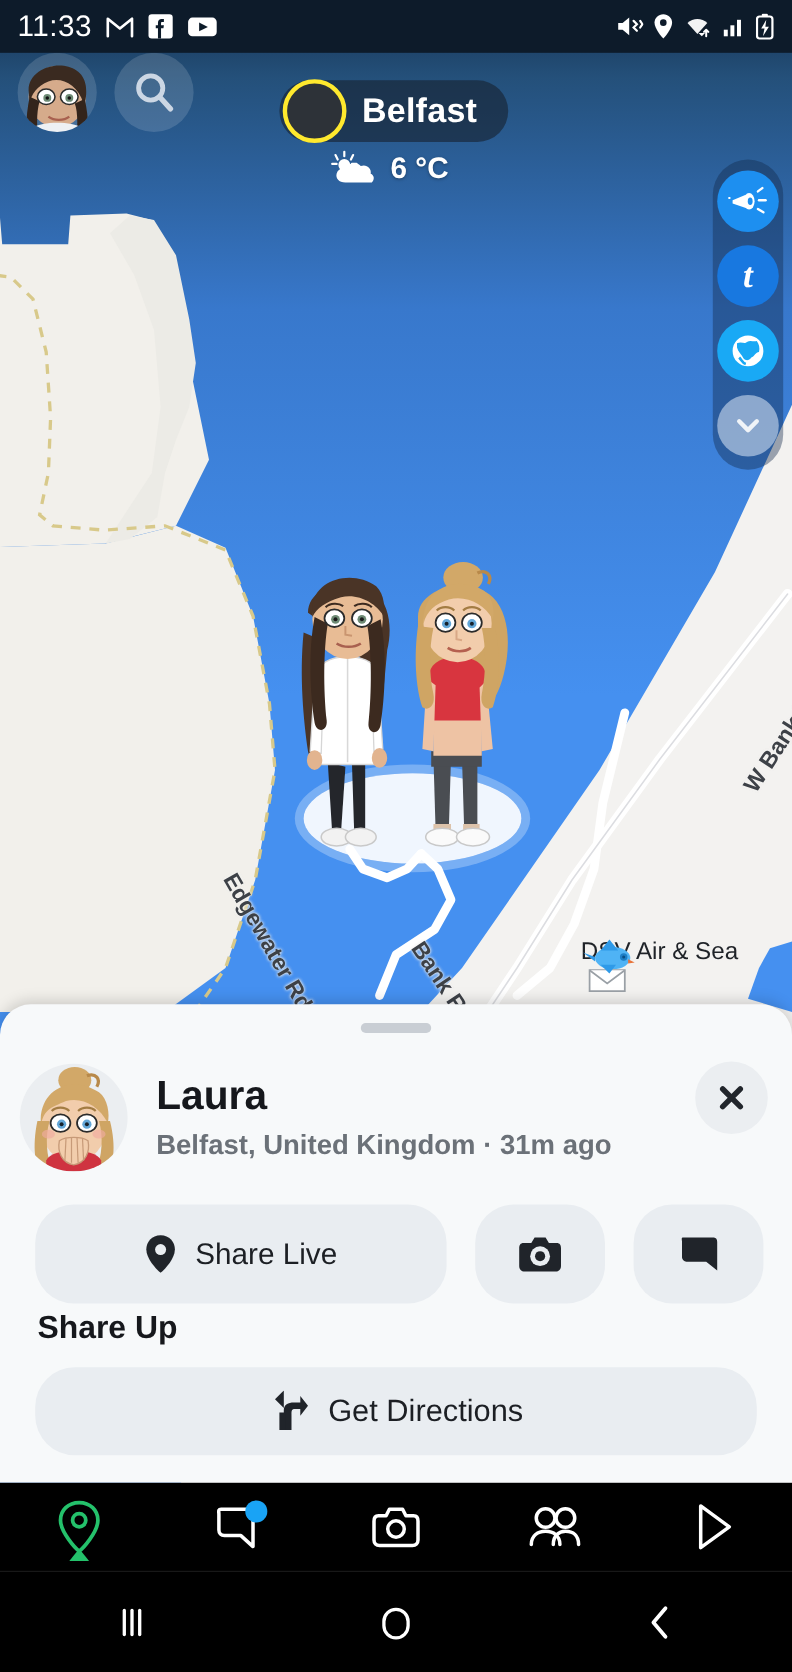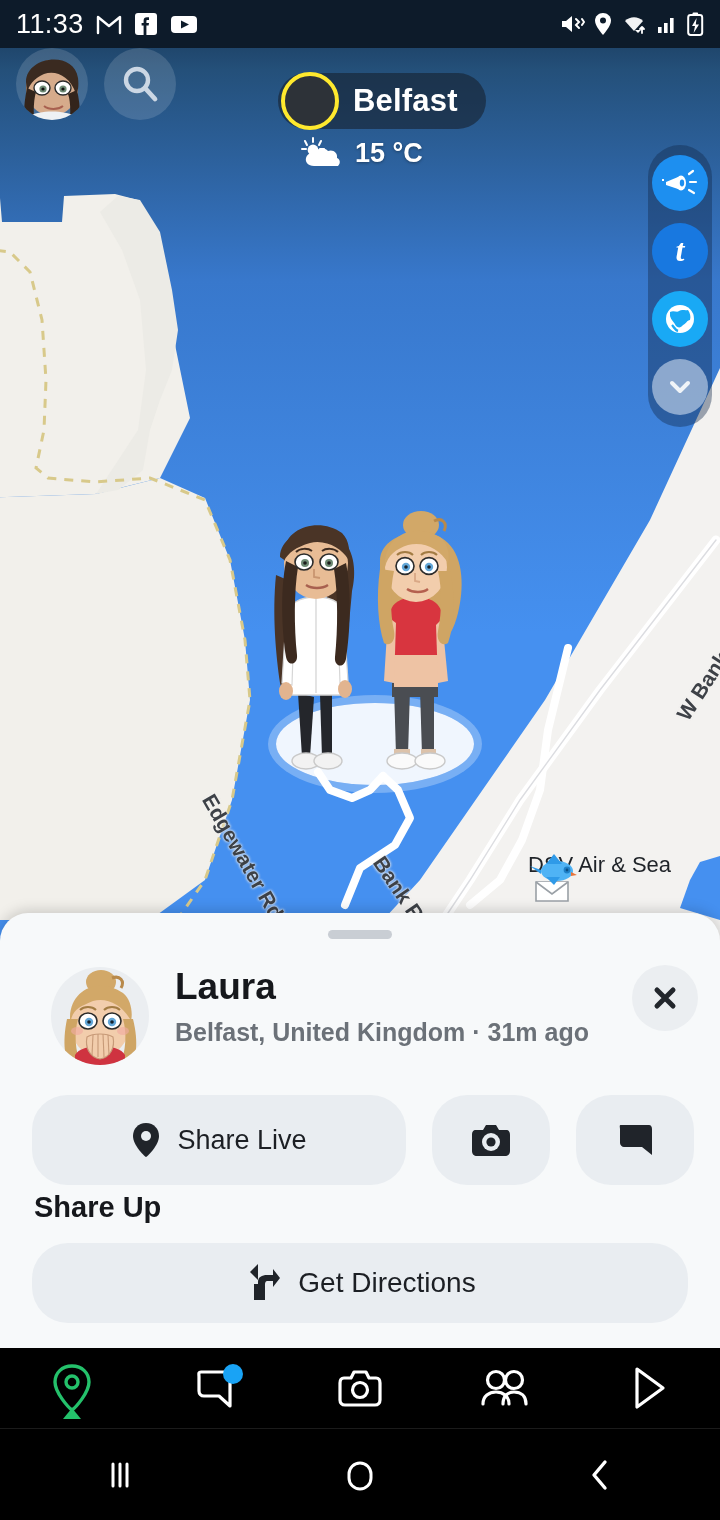--- a/index.html
+++ b/index.html
@@ -48,21 +48,21 @@
   .topbar{ position:absolute; left:0; top:48px; width:720px; height:110px; z-index:30; }
   .avatar-btn{
     position:absolute; left:16px; top:0px; width:72px; height:72px; border-radius:50%;
     background:rgba(255,255,255,.14); overflow:hidden;
   }
   .search-btn{
     position:absolute; left:104px; top:0px; width:72px; height:72px; border-radius:50%;
     background:rgba(255,255,255,.14); display:flex; align-items:center; justify-content:center;
   }
   .place-pill{
-    position:absolute; left:278px; top:25px; height:56px; padding:0 28px 0 6px;
+    position:absolute; left:254px; top:25px; height:56px; padding:0 28px 0 6px;
     background:rgba(22,34,48,.62); border-radius:28px;
     display:flex; align-items:center; gap:14px;
   }
   .place-ring{
     width:58px; height:58px; border-radius:50%; background:#2d3238;
     border:4px solid #FFE92E; flex:none; margin-left:-3px;
   }
   .place-name{ color:#fff; font-size:31px; font-weight:700; letter-spacing:.2px; }
   .weather{
     position:absolute; left:300px; top:88px; display:flex; align-items:center; gap:11px;
@@ -80,21 +80,21 @@
              align-items:center; justify-content:center; }
 
   
   .sheet{
     position:absolute; left:0; bottom:172px; width:720px; height:435px;
     background:#f7f9fa; border-radius:28px 28px 0 0; z-index:40;
     box-shadow:0 -2px 14px rgba(0,0,0,.18);
   }
   .handle{ position:absolute; left:50%; transform:translateX(-50%); top:17px;
            width:64px; height:9px; border-radius:5px; background:#c9ced4; }
-  .sheet-head{ position:absolute; left:51px; top:54px; display:flex; }
+  .sheet-head{ position:absolute; left:18px; top:54px; display:flex; align-items:center; }
   .sheet-av{ width:98px; height:98px; border-radius:50%; background:#ebeef1;
              overflow:hidden; flex:none; }
   .sheet-txt{ margin-left:26px; }
   .sheet-name{ font-size:37px; font-weight:700; color:#16181c; line-height:1.1; }
   .sheet-sub{ font-size:25px; color:#6b7178; margin-top:10px; font-weight:700; }
   .close-btn{ position:absolute; right:22px; top:52px; width:66px; height:66px;
               border-radius:50%; background:#ebeef1;
               display:flex; align-items:center; justify-content:center; }
 
   .actions{ position:absolute; left:32px; top:182px; display:flex; gap:26px; align-items:center; }
@@ -326,21 +326,21 @@
           <path d="M13,2 L13,6"></path>
             <path d="M5,5 L7,9"></path>
             <path d="M2,13 L6,13"></path>
           <path d="M21,5 L19,9"></path>
             <path d="M24,13 L20,13"></path>
         </g>
         <circle cx="13" cy="14" r="5.4" fill="#ffffff"></circle>
         <path d="M14,30 C8,30 5,26 6,22 C7,18 11,16 14,18 C16,12 24,10 28,15
                  C33,13 38,17 37,22 C40,23 41,27 38,30 Z" fill="#ffffff"></path>
       </svg>
-      <span>15 °C</span>
+      <span>6 °C</span>
     </div>
   </div>
 
   <div class="rail">
     <div class="rail-btn" style="background:#1d8ff0">
       <svg width="36" height="30" viewBox="0 0 36 30">
         <path d="M4,14 L16,9 L16,21 L4,17 Z" fill="#fff"></path>
         <ellipse cx="19" cy="15" rx="5" ry="7.5" fill="#fff"></ellipse>
         <ellipse cx="20" cy="15" rx="2.2" ry="3.4" fill="#1d8ff0"></ellipse>
         <path d="M2,12 L0,12" stroke="#fff" stroke-width="2"></path>

